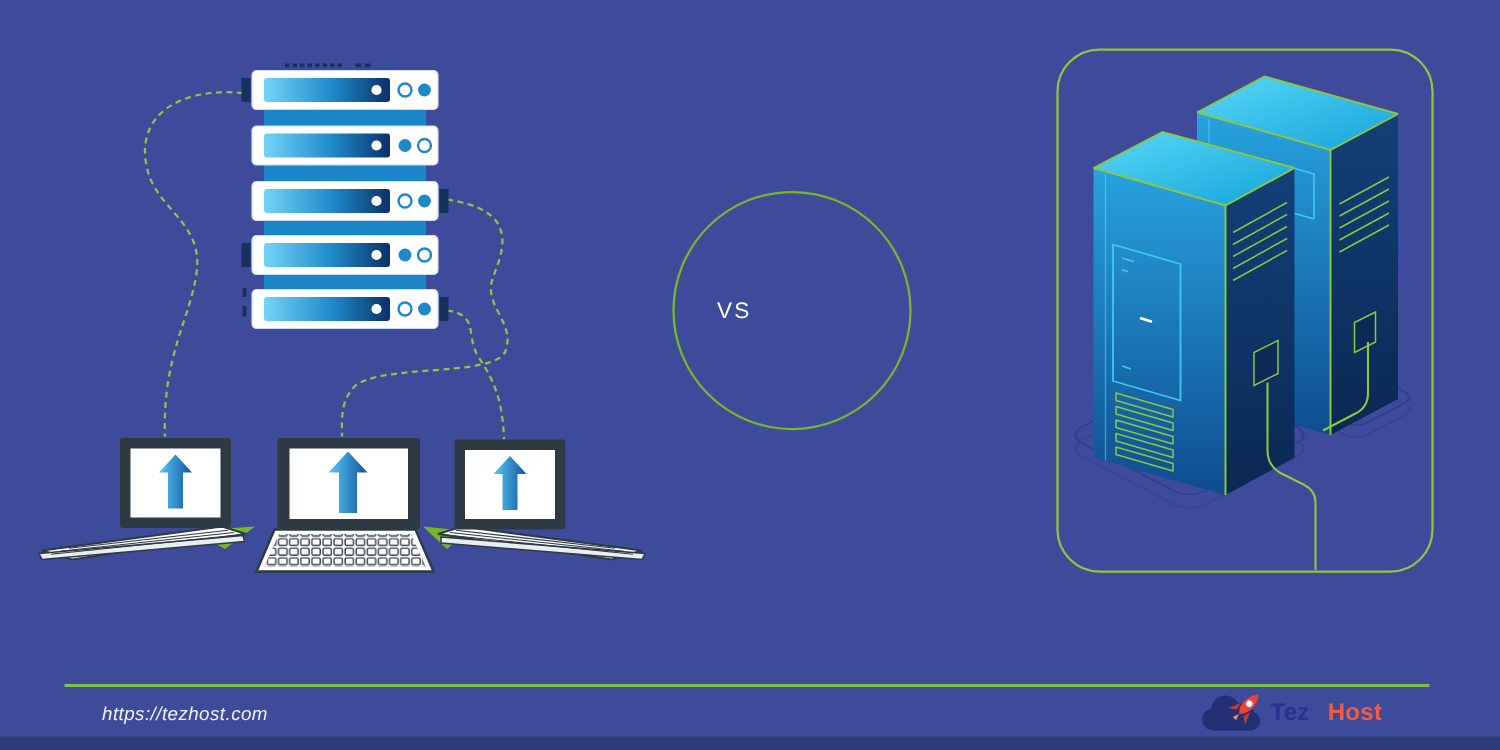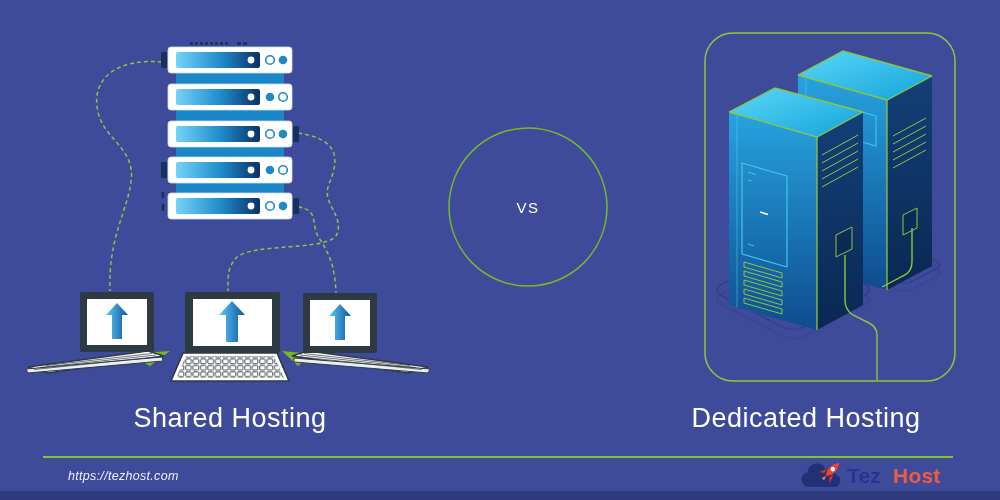--- a/index.html
+++ b/index.html
@@ -9,40 +9,40 @@
     font-family:"Liberation Sans",sans-serif;
   }
   .illustration{position:absolute;left:0;top:0;}
   .heading{
     position:absolute;color:#fff;font-size:27px;font-weight:400;
     text-align:center;letter-spacing:0.5px;white-space:nowrap;
   }
   .heading-shared{left:60px;top:403px;width:340px;}
   .heading-dedicated{left:655px;top:403px;width:302px;}
   .vs-label{
-    position:absolute;left:478px;top:199px;width:100px;text-align:center;
+    position:absolute;left:478px;top:199px;width:100px;
     color:#fff;font-size:15px;letter-spacing:1.5px;font-weight:400;
   }
   .separator{
     position:absolute;left:43px;top:456px;width:910px;height:2px;
     background:var(--green,#7CC340);
   }
   .footer-url{
     position:absolute;left:68px;top:469px;color:#EFF1FA;
     font-size:12.5px;font-style:italic;letter-spacing:0.3px;text-align:right;
   }
   .bottom-bar{
     position:absolute;left:0;bottom:0;width:1000px;height:9px;
     background:var(--bottom-bar,#2D3A7C);
   }
   .logo{
     position:absolute;left:797px;top:458px;height:36px;
     display:flex;align-items:center;
   }
-  .logo .brand{font-size:21px;font-weight:bold;letter-spacing:0.2px;}
+  .logo .brand{font-size:16px;font-weight:bold;letter-spacing:0.2px;}
   .brand-first{color:var(--brand-tez,#2B3190);margin-left:-6px;}
   .brand-second{color:var(--brand-host,#F15B40);margin-left:12px;}
 </style>
 </head>
 <body>
 
 <div class="stage">
 
   <svg class="illustration" width="1000" height="500" viewBox="0 0 1000 500">
     <defs>
@@ -245,22 +245,20 @@
         </g>
         <polygon points="836,235 852,227 852,249 836,257" fill="#0B2A58" stroke="#8DC63F" stroke-width="1"></polygon>
         <path d="M 845,255 L 845,300 Q 845,310 853,315 L 869,323 Q 877,327 877,335 L 877,380" fill="none" stroke="#8DC63F" stroke-width="1.4"></path>
       </g>
 
       <rect x="705" y="33" width="250" height="348" rx="28" fill="none" stroke="#8DC63F" stroke-width="1.5"></rect>
     </g>
   </svg>
 
   <div class="vs-label">VS</div>
-  <div class="heading heading-shared">Shared Hosting</div>
-  <div class="heading heading-dedicated">Dedicated Hosting</div>
 
   <div class="separator"></div>
   <div class="footer-url">https://tezhost.com</div>
 
   <div class="logo">
     <svg width="56" height="36" viewBox="0 0 56 36">
       <path d="M11,29 a7.5,7.5 0 0 1 -0.5,-14.8 a9.5,9.5 0 0 1 18,-3.2 a8,8 0 0 1 10.5,5.8 a6.3,6.3 0 0 1 -1.5,12.2 z" fill="#223076"></path>
       <g transform="translate(33,14) rotate(45)">
         <path d="M-4.2,-0.5 L-8,8 L-3.2,4.6 Z" fill="#C9382B"></path>
         <path d="M4.2,-0.5 L8,8 L3.2,4.6 Z" fill="#C9382B"></path>

